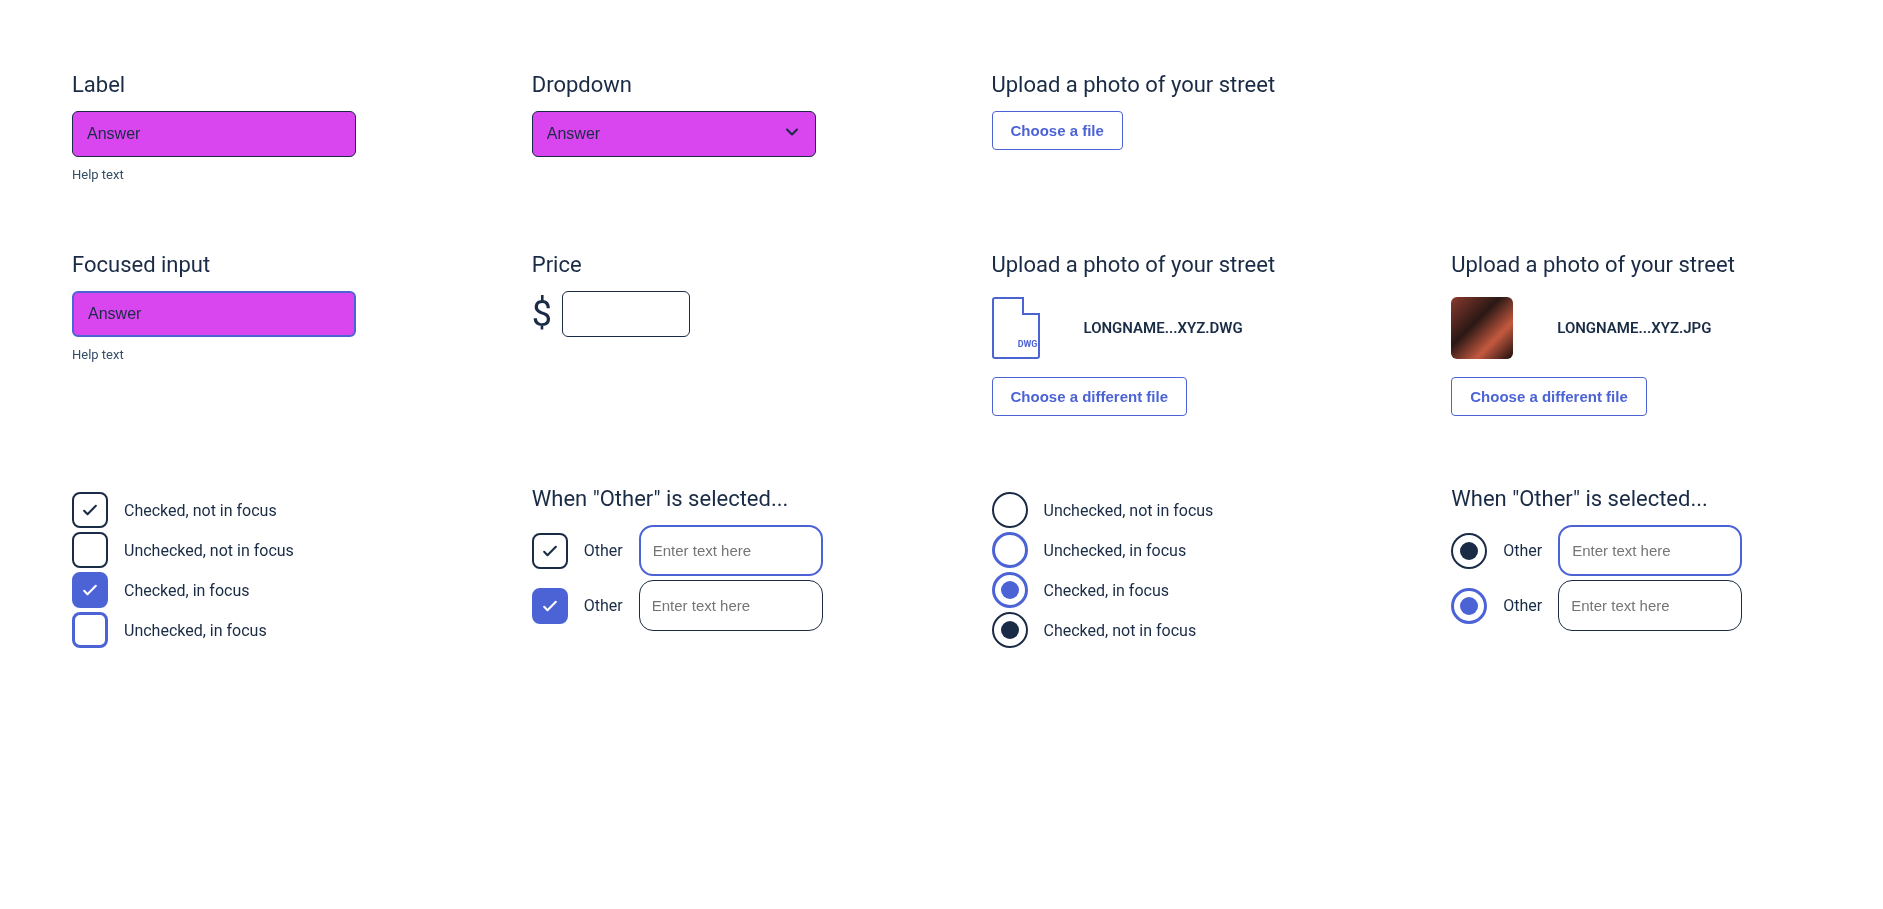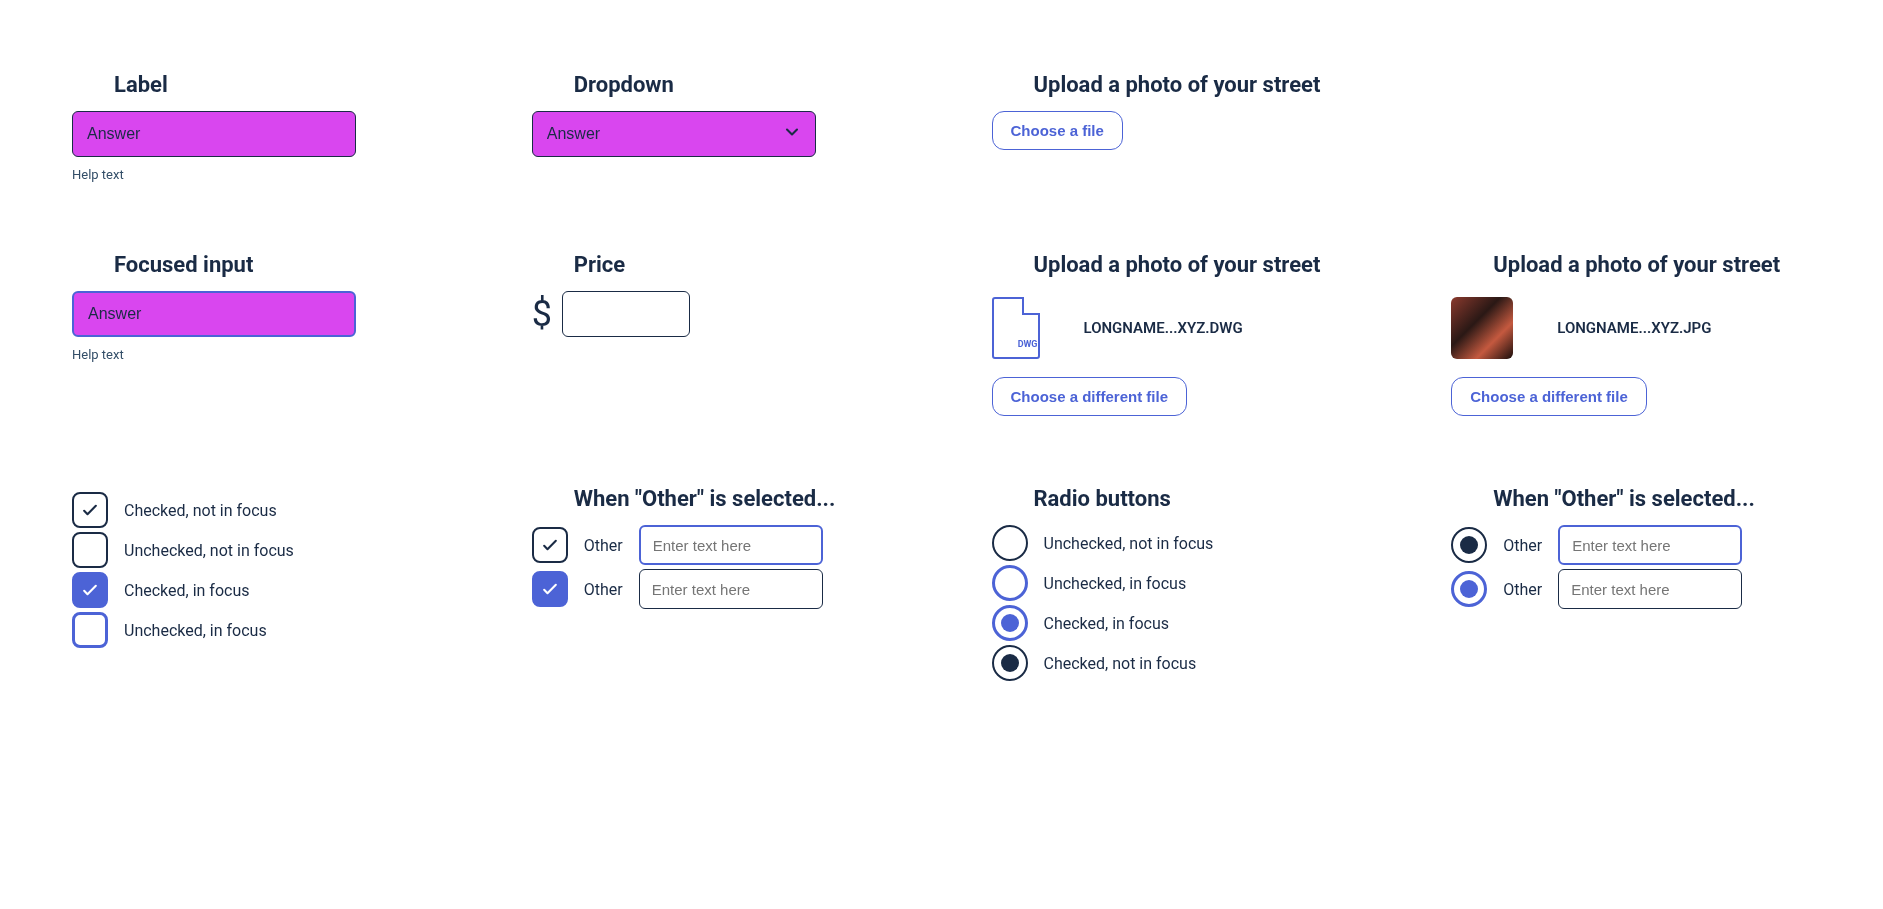--- a/index.html
+++ b/index.html
@@ -12,24 +12,23 @@
   }
   .grid {
     display: grid;
     grid-template-columns: repeat(4, 1fr);
     column-gap: 100px;
     row-gap: 70px;
   }
   .cell {}
   .label {
     font-size: 22px;
-    font-weight: 700;
+    font-weight: 400;
     color: #1a2b45;
     margin-bottom: 14px;
-    margin-left: 42px;
   }
   .input {
     width: 100%;
     max-width: 284px;
     height: 46px;
     border: 1px solid #1a2b45;
     border-radius: 6px;
     padding: 0 14px;
     font-size: 16px;
     color: #1a2b45;
@@ -66,21 +65,21 @@
     height: 46px;
     border: 1px solid #1a2b45;
     border-radius: 6px;
     background: #fff;
   }
   .btn-outline {
     display: inline-block;
     border: 1.5px solid #4c63d6;
     color: #4c63d6;
     background: #fff;
-    border-radius: 12px;
+    border-radius: 4px;
     padding: 10px 18px;
     font-size: 15px;
     font-weight: 600;
     cursor: pointer;
   }
   .file-row {
     display: flex;
     align-items: center;
     gap: 16px;
     margin-bottom: 18px;
@@ -135,23 +134,23 @@
   .cb.focus.checked { background: #4c63d6; border-color: #4c63d6; }
   .rb .dot {
     width: 18px; height: 18px; border-radius: 50%;
   }
   .rb.checked .dot { background: #4c63d6; }
   .rb.checked.nofocus .dot { background: #1a2b45; }
   .rb.nofocus.checked { border-color: #1a2b45; }
   .rb.nofocus { border-color: #1a2b45; }
   .option-label { font-size: 16px; color: #1a2b45; }
   .other-input {
-    width: 184px; height: 40px;
+    width: 184px; height: 51px;
     border: 1px solid #1a2b45;
-    border-radius: 6px;
+    border-radius: 14px;
     padding: 0 12px;
     font-size: 15px;
     color: #4c1d95;
   }
   .other-input.focus { border: 2px solid #4c63d6; }
   .check-mark { stroke: #1a2b45; }
   .cb.focus.checked .check-mark { stroke: #fff; }
   .row2-upload .label { font-size: 22px; margin-bottom: 20px; }
 </style>
 </head>
@@ -266,21 +265,20 @@
               <path class="check-mark" d="M5 13l4 4 10-10" stroke-width="2.5" stroke-linecap="round" stroke-linejoin="round"></path>
             </svg>
         </div>
         <span class="option-label">Other</span>
         <input class="other-input" placeholder="Enter text here" style="">
       </div>
     </div>
   </div>
 
   <div class="cell">
-    <div class="label">Radio buttons</div>
     <div class="option-list">
       <div class="option-row">
         <div class="rb nofocus">
             <span class="dot"></span>
           </div>
         <span class="option-label">Unchecked, not in focus</span>
       </div>
       <div class="option-row">
         <div class="rb focus">
             <span class="dot"></span>

